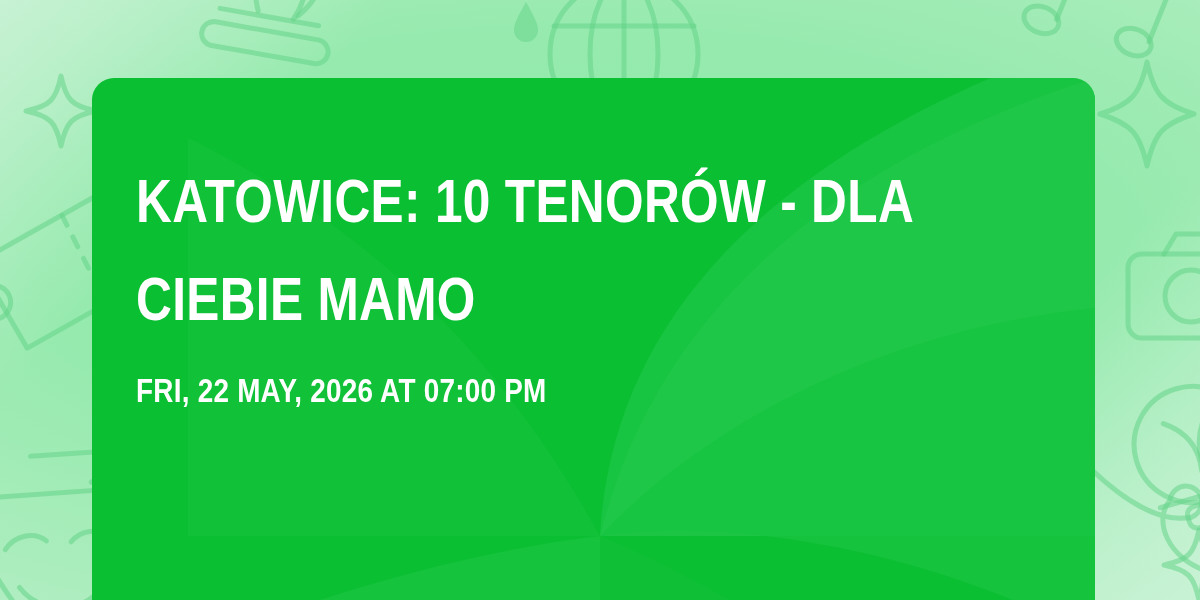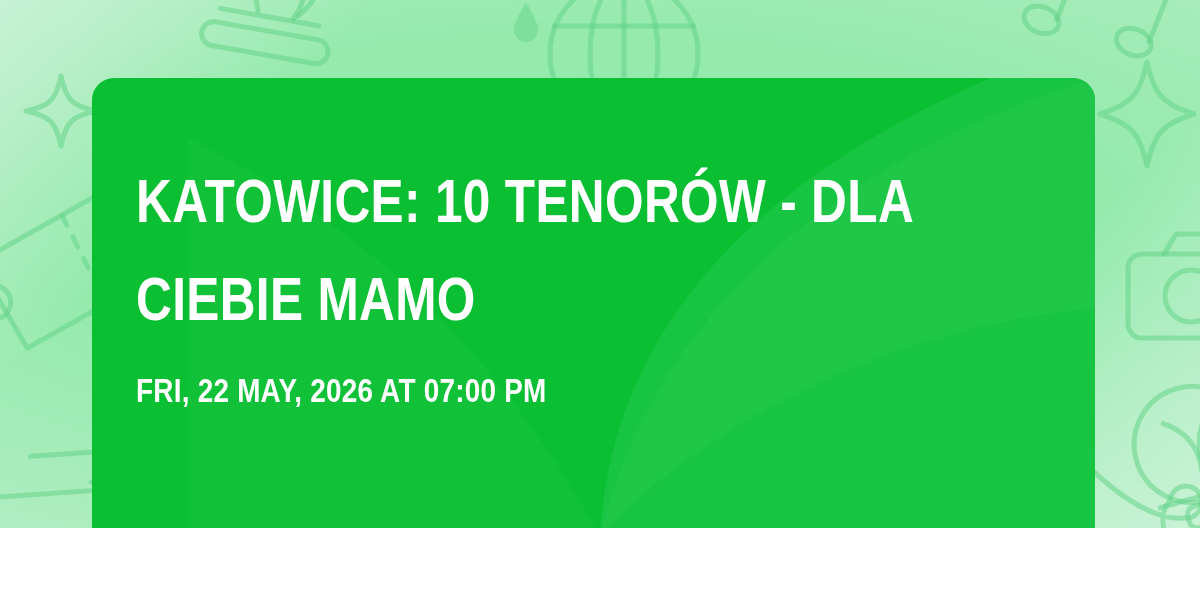--- a/index.html
+++ b/index.html
@@ -10,21 +10,21 @@
     width: 1200px;
     height: 600px;
     overflow: hidden;
     font-family: "Liberation Sans", sans-serif;
     background: #ffffff;
   }
 
   #poster {
     position: relative;
     width: 1200px;
-    height: 528px;
+    height: 600px;
     overflow: hidden;
   }
 
   
   .bg-base {
     position: absolute;
     inset: 0;
     background:
       radial-gradient(120% 95% at 48% 42%, #8FE8A8 0%, #96EAAE 38%, #ACEDBE 68%, #C3F1D0 100%);
   }

